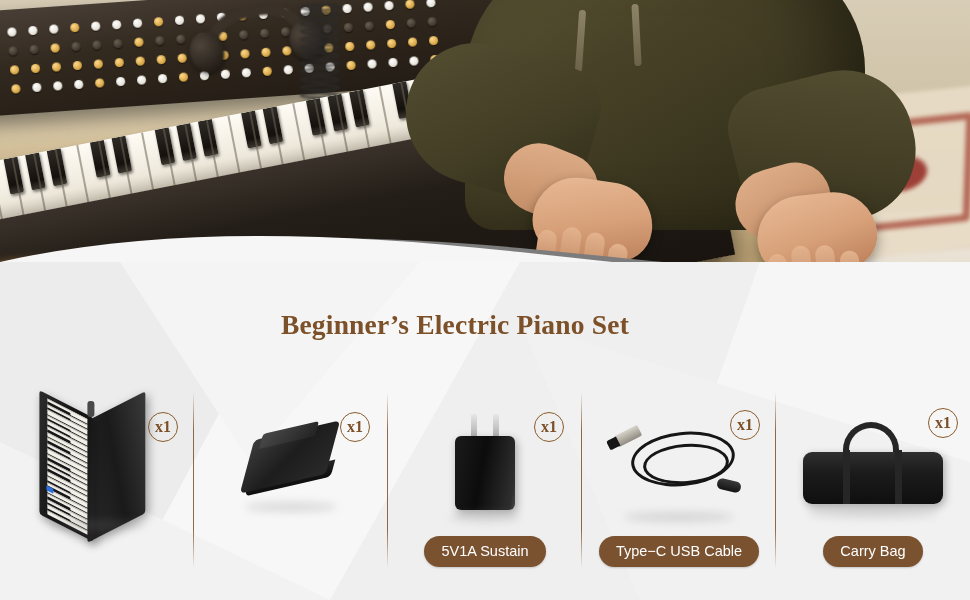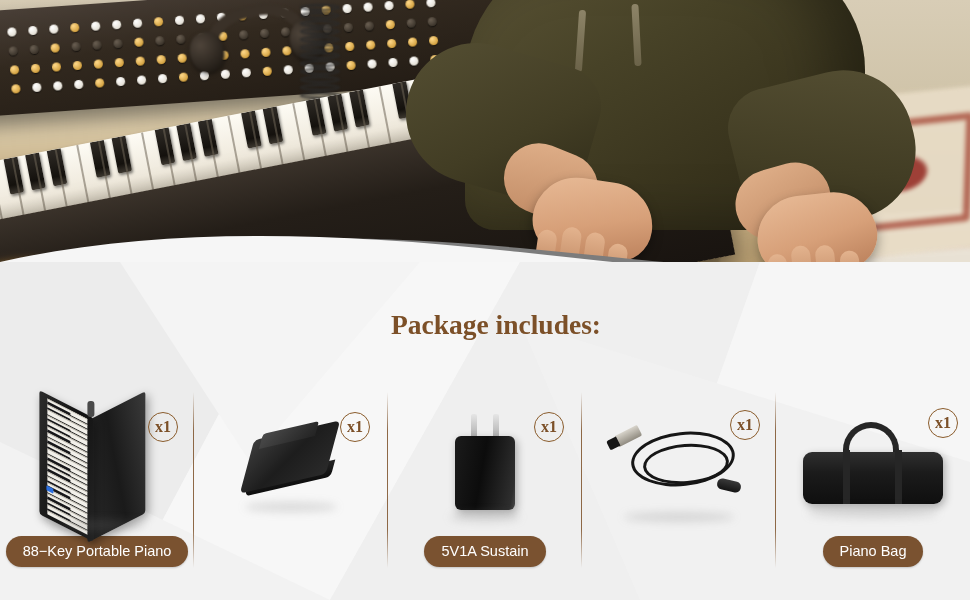--- a/index.html
+++ b/index.html
@@ -401,21 +401,21 @@
       <polygon points="0,0 300,0 120,338 0,338" fill="#ececec"></polygon>
       <polygon points="300,0 520,0 330,338 120,338" fill="#f7f7f7"></polygon>
       <polygon points="520,0 760,0 640,338 330,338" fill="#efefef"></polygon>
       <polygon points="760,0 970,0 970,338 640,338" fill="#f6f6f6"></polygon>
       <polygon points="0,180 330,338 0,338" fill="#f2f2f2"></polygon>
       <polygon points="520,60 970,200 970,338 640,338" fill="#f1f1f1"></polygon>
       <polygon points="120,0 420,0 250,200" fill="#f4f4f4"></polygon>
     </svg>
 
     <div class="headings">
-      <div class="h2">Package includes:</div>
+      <div class="h1">Beginner’s Electric Piano Set</div>
     </div>
 
     <div class="items">
 
       <div class="item">
         <div class="stage">
           <div class="fp">
             <div class="fp-back"></div>
             <div class="fp-front"></div>
             <div class="fp-keys" id="fpkeys">
@@ -455,21 +455,20 @@
                 <div class="fpw" style="top: 106.4px;"></div>
                 <div class="fpb" style="top: 109.6px;"></div>
                 <div class="fpw" style="top: 112px;"></div>
               </div>
             <div class="fp-hinge"></div>
             <div class="fp-led"></div>
           </div>
           <div class="shadow" style="width:96px; bottom:-2px;"></div>
           <div class="qty" style="right:16px; top:12px;">x1</div>
         </div>
-        <div class="pill">88−Key Portable Piano</div>
         <div class="divider"></div>
       </div>
 
       <div class="item">
         <div class="stage">
           <div class="pd">
             <div class="pd-side"></div>
             <div class="pd-top"></div>
             <div class="pd-plate"></div>
           </div>
@@ -497,32 +496,33 @@
         <div class="stage">
           <div class="cb">
             <div class="cb-loop" style="left:22px; top:14px; width:104px; height:54px; transform:rotate(-6deg); border-color:#161616;"></div>
             <div class="cb-loop" style="left:34px; top:26px; width:86px;  height:40px; transform:rotate(-4deg); border-color:#161616;"></div>
             <div class="usb-a"></div>
             <div class="usb-c"></div>
           </div>
           <div class="shadow" style="width:110px; bottom:6px;"></div>
           <div class="qty" style="right:16px; top:10px;">x1</div>
         </div>
+        <div class="pill">Type−C USB Cable</div>
         <div class="divider"></div>
       </div>
 
       <div class="item">
         <div class="stage">
           <div class="bg-item">
             <div class="bag-handle" style="left:40px;"></div>
             <div class="bag-body"></div>
             <div class="bag-strap" style="left:40px;"></div>
             <div class="bag-strap" style="left:92px;"></div>
           </div>
           <div class="shadow" style="width:130px; bottom:10px;"></div>
           <div class="qty" style="right:12px; top:8px;">x1</div>
         </div>
-        <div class="pill">Piano Bag</div>
+        <div class="pill">Carry Bag</div>
       </div>
 
     </div>
   </div>
 </div>
 
 </body></html>

